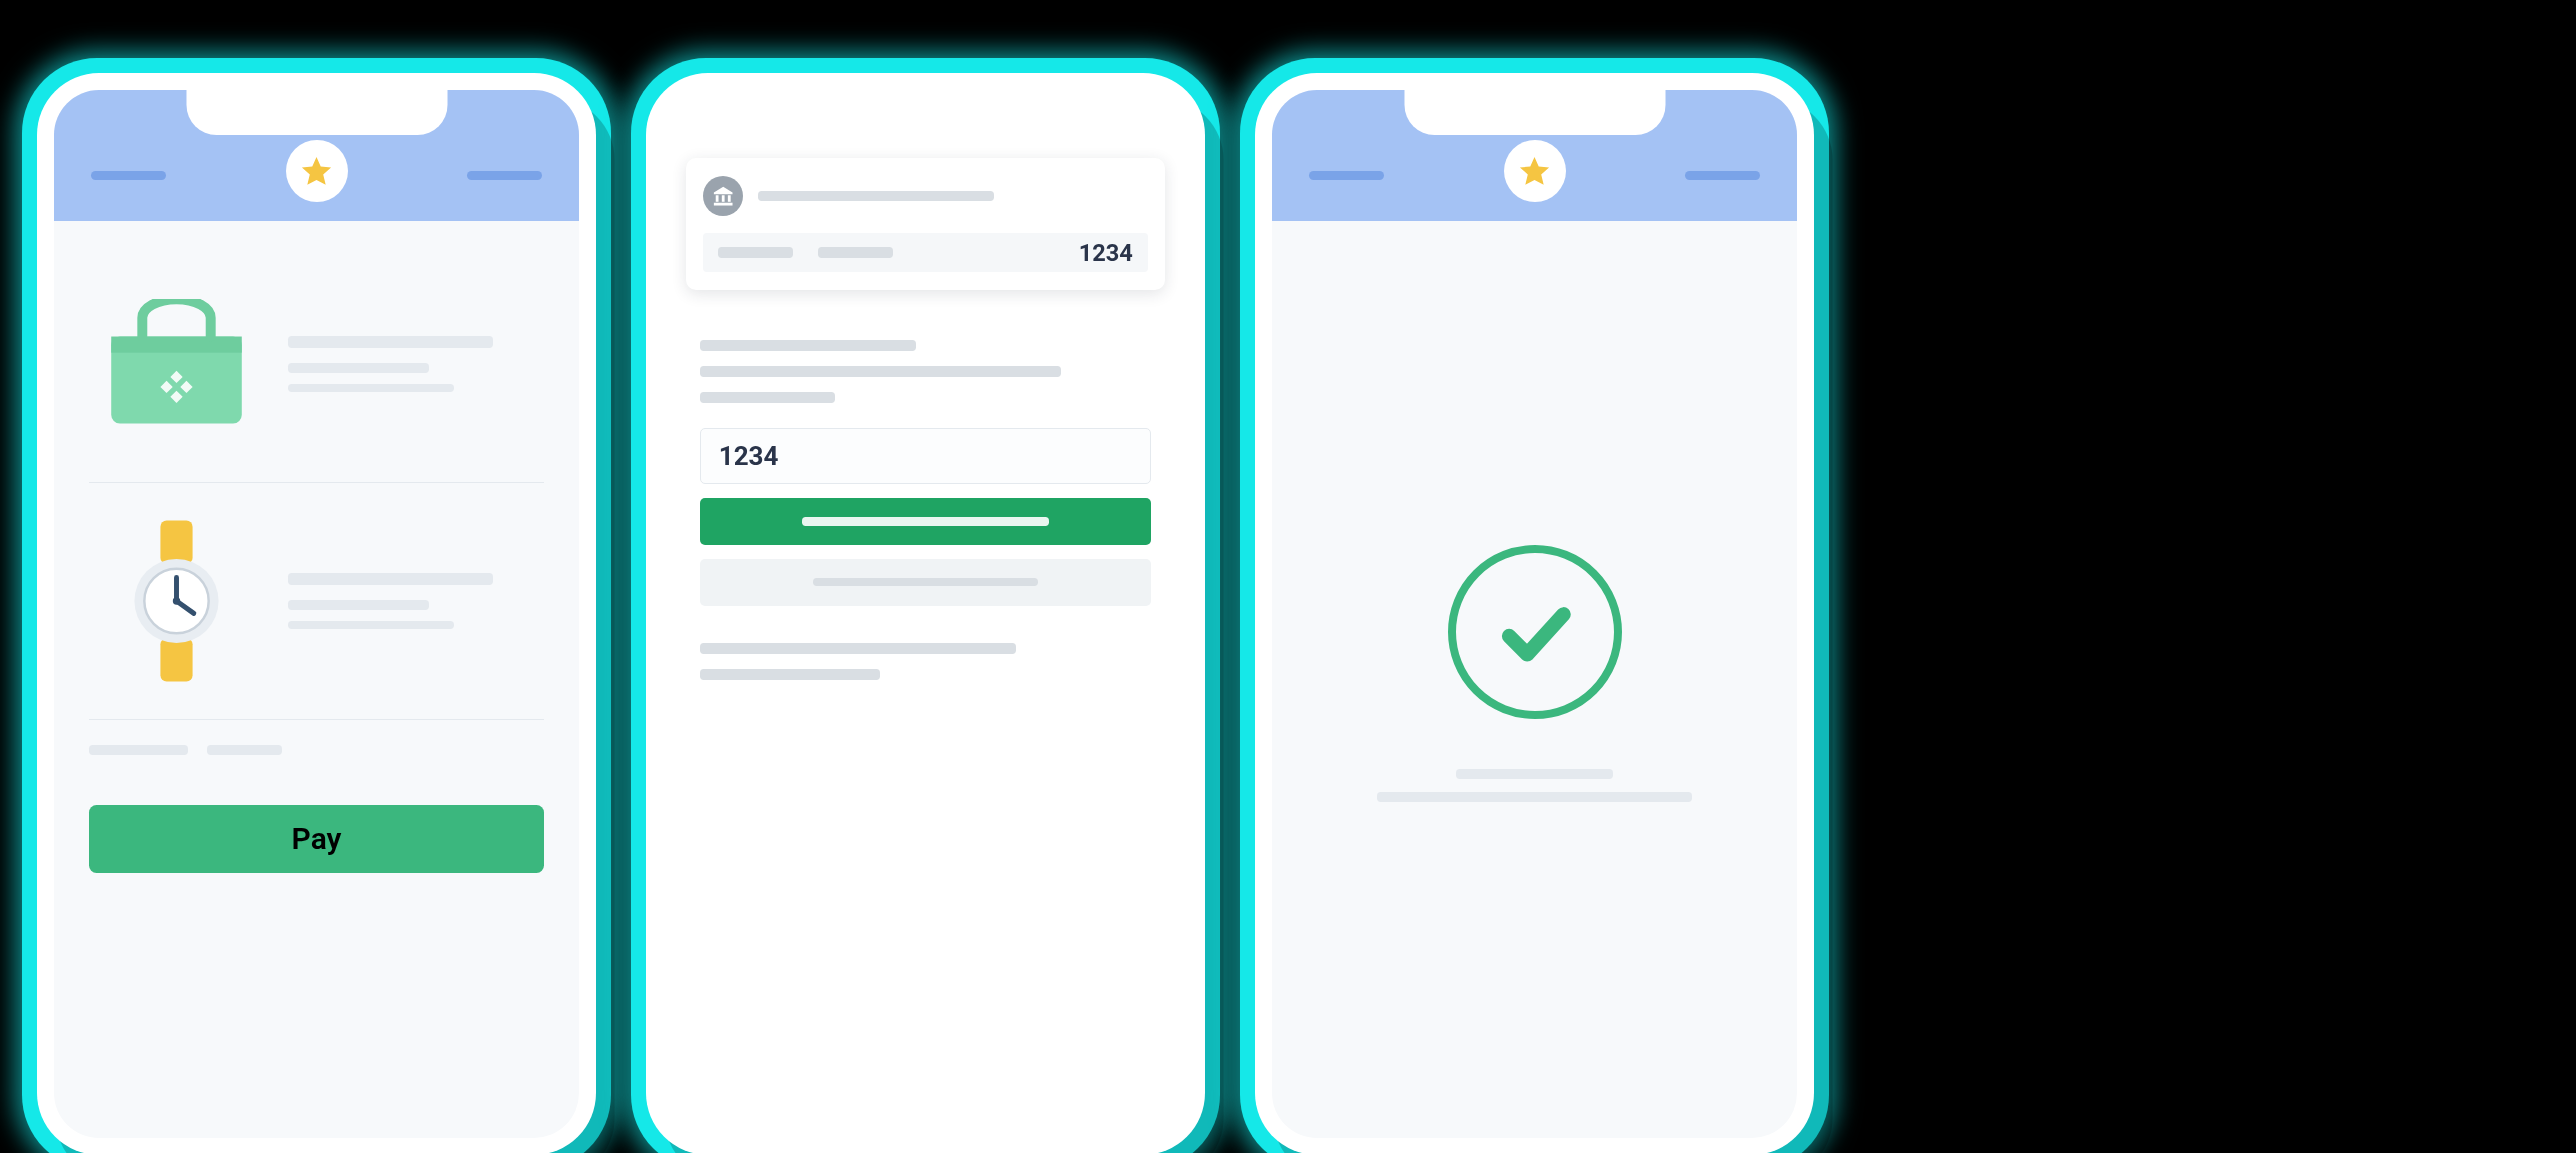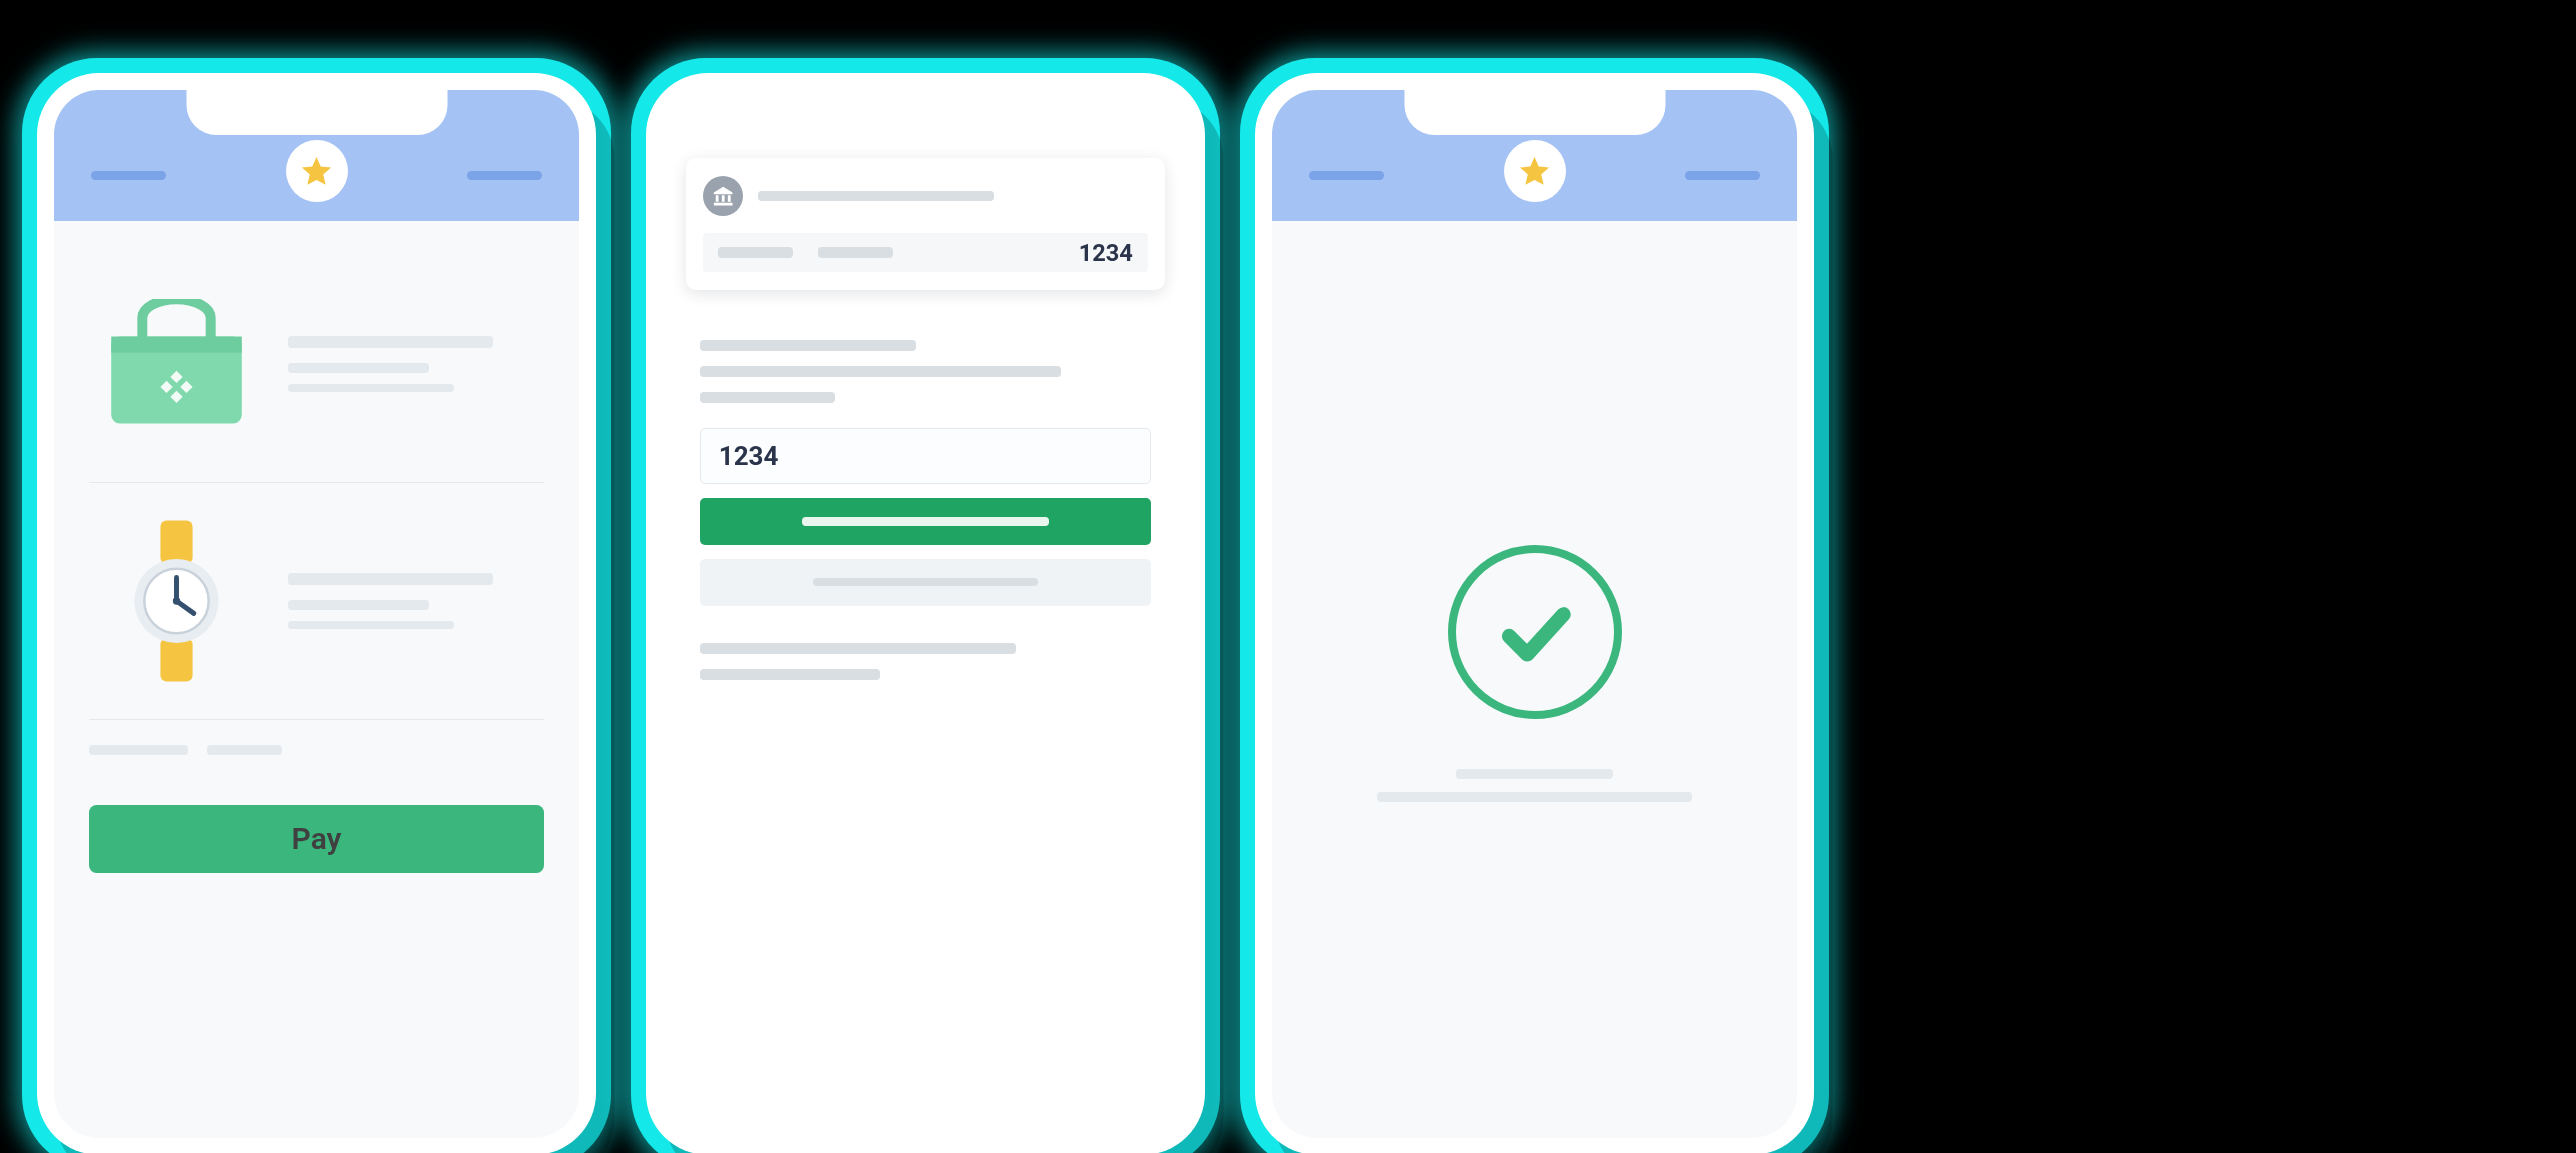--- a/index.html
+++ b/index.html
@@ -97,21 +97,21 @@
   .line-md { height: 10px; width: 55%; margin-bottom: 11.2px; }
   .line-sm { height: 8.7px; width: 65%; }
   .summary-row {
     display: flex; gap: 18.6px; padding: 25px 0 12.4px;
   }
   .pay-button {
     margin-top: 37px;
     height: 68px;
     background: #3bb77e;
     border-radius: 7.5px;
-    color: #404040;
+    color: #000000;
     font-size: 30px;
     font-weight: 600;
     display: flex; align-items: center; justify-content: center;
     cursor: pointer;
   }
   
   .phone-inner.white { background: #ffffff; }
   .bank-card {
     margin: 17.4px 22.4px 0;
     background: #fff;

